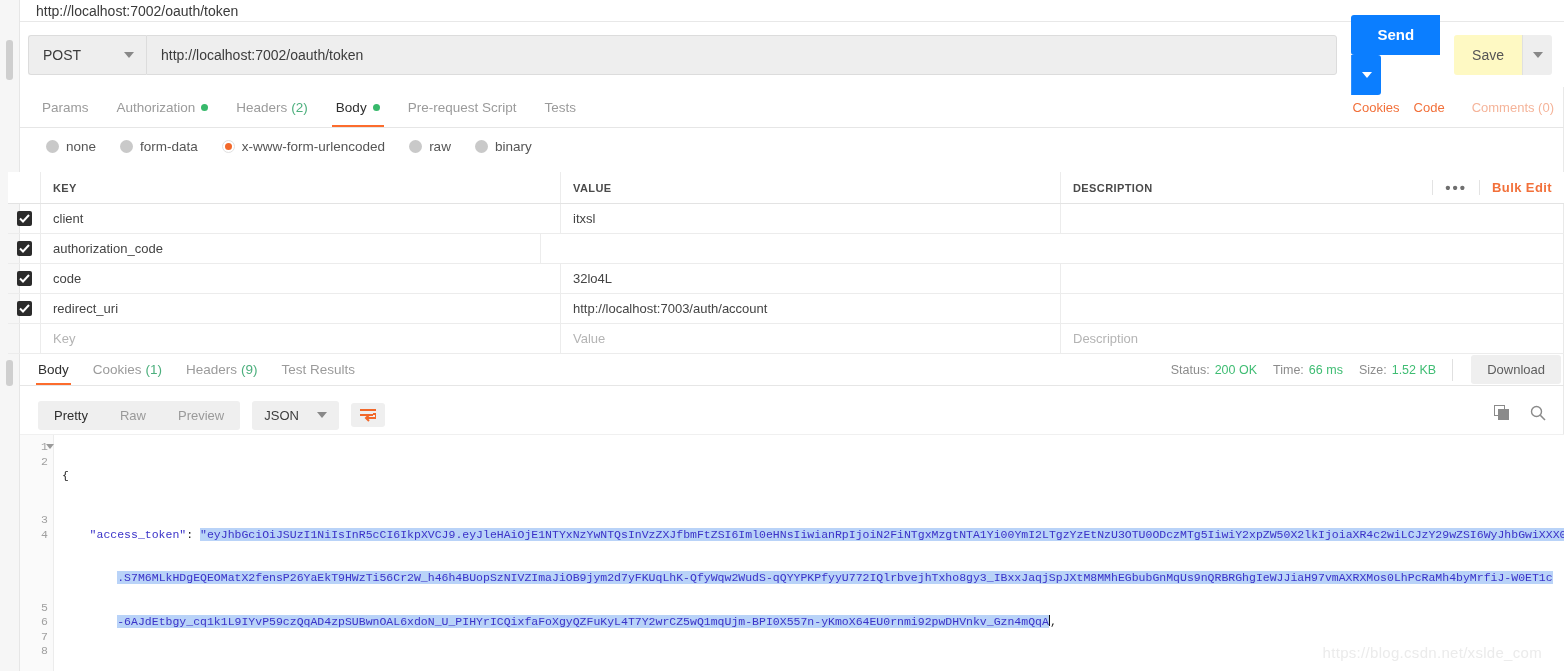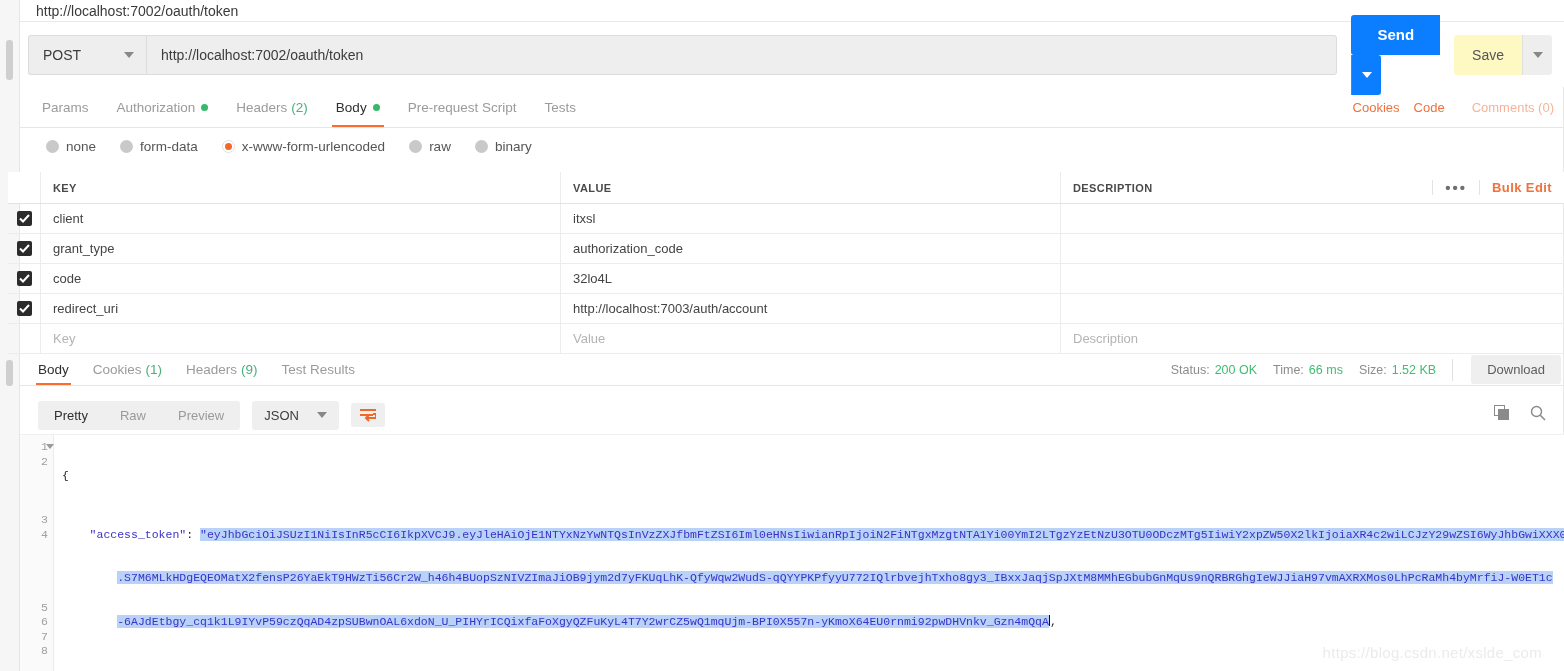--- a/index.html
+++ b/index.html
@@ -359,21 +359,20 @@
     </div>
 
     <div class="kvrow">
       <div class="kv-check">
         <span class="cb">
           <svg width="11" height="9" viewBox="0 0 11 9">
               <path d="M1 4.5 L4 7.5 L10 1" stroke="#fff" stroke-width="2" fill="none"></path>
             </svg>
         </span>
       </div>
-      <div class="kv-key">grant_type</div>
       <div class="kv-val">authorization_code</div>
       <div class="kv-desc"></div>
     </div>
 
     <div class="kvrow">
       <div class="kv-check">
         <span class="cb">
           <svg width="11" height="9" viewBox="0 0 11 9">
               <path d="M1 4.5 L4 7.5 L10 1" stroke="#fff" stroke-width="2" fill="none"></path>
             </svg>

